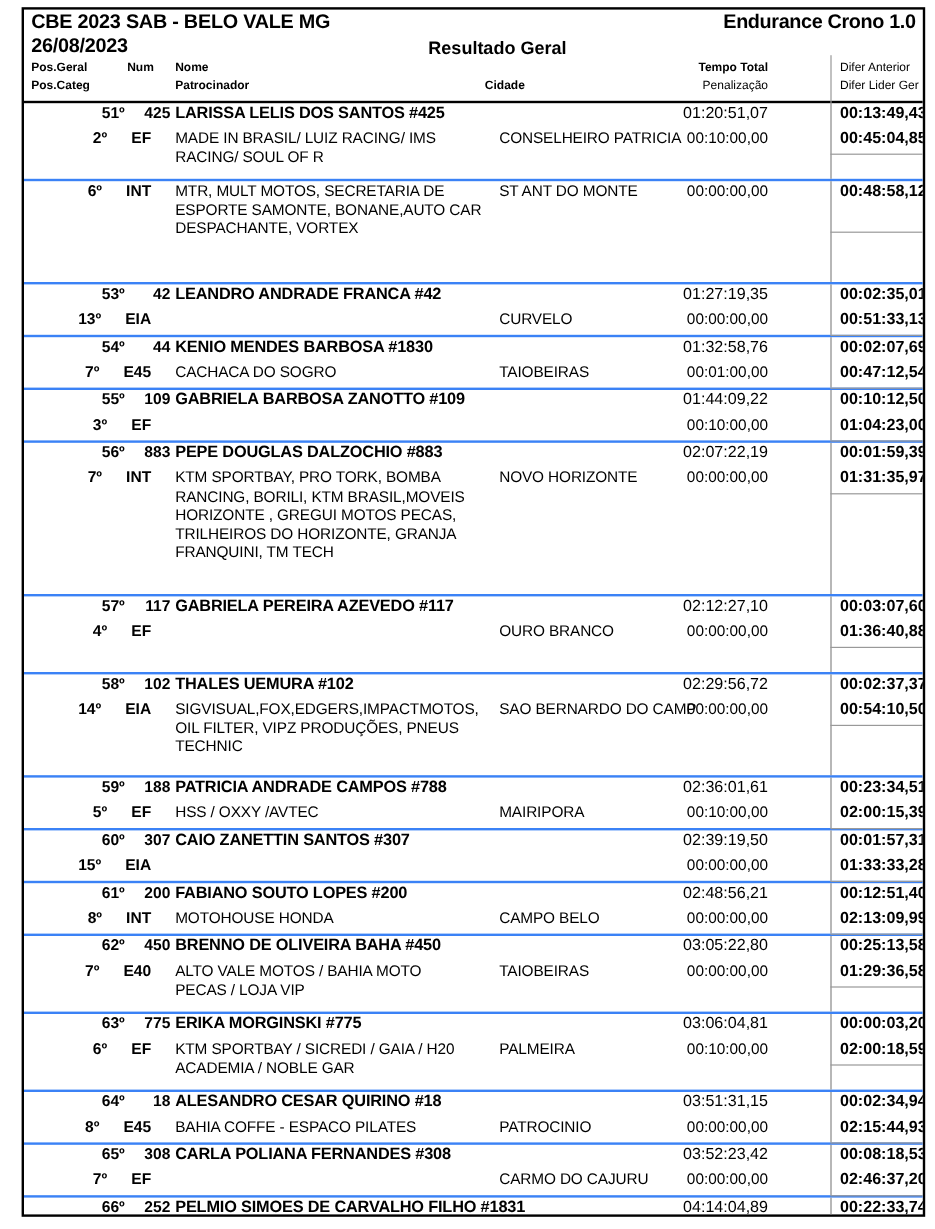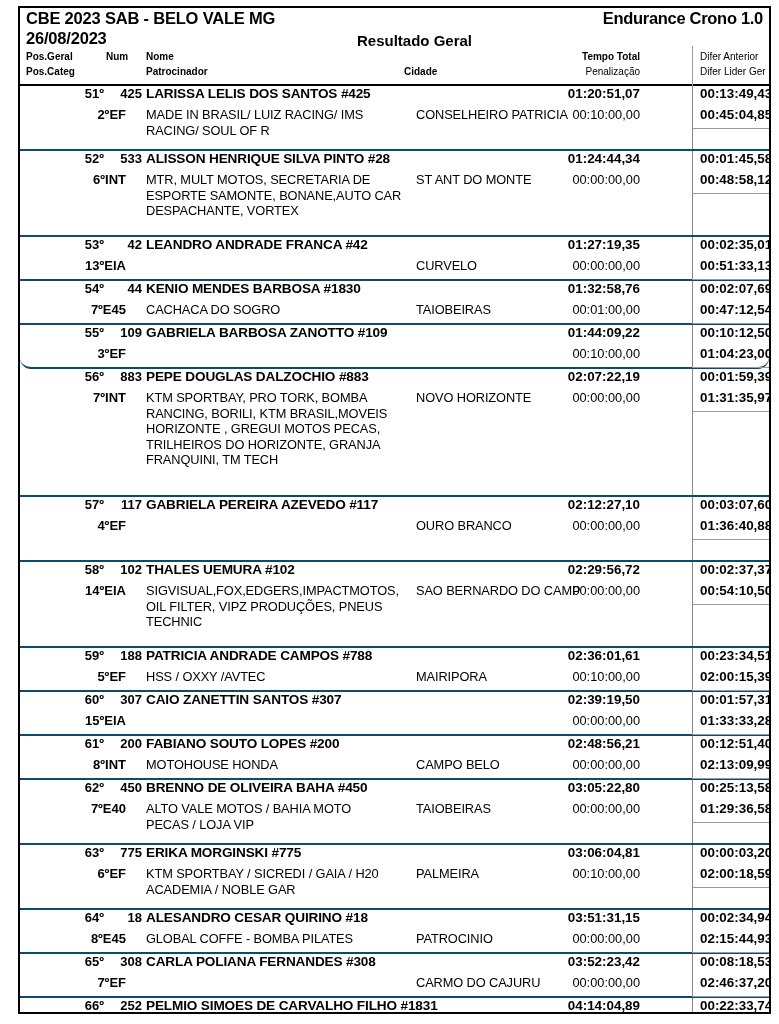--- a/index.html
+++ b/index.html
@@ -78,21 +78,21 @@
   .ch-patroc    { left: 126px; top: 58px; font-weight: bold; }
   .ch-cidade    { left: 384px; top: 58px; font-weight: bold; }
   .ch-tempo     { right: 129px; top: 43px; font-weight: bold; text-align: right; }
   .ch-penal     { right: 129px; top: 58px; font-weight: normal; text-align: right; }
   .ch-difant    { left: 680px; top: 43px; font-weight: normal; }
   .ch-diflider  { left: 680px; top: 58px; font-weight: normal; }
 
   
   .entry {
     position: relative;
-    border-bottom: 2px solid #0c4a6e;
+    border-bottom: 2px solid #3b82f6;
     min-height: 42px;
   }
   .entry:last-child { border-bottom: none; }
 
   .line1, .line2 { position: relative; height: 21px; }
 
   
   .pos-geral {
     position: absolute; left: 0; top: 0;
     width: 84px; text-align: right;
@@ -102,21 +102,21 @@
     position: absolute; left: 84px; top: 0;
     width: 38px; text-align: right;
     font-size: 13px; font-weight: bold;
   }
   .pos-categ {
     position: absolute; left: 0; top: 0;
     width: 106px; text-align: right;
     font-size: 13px; font-weight: bold;
   }
   .pos-categ .pnum { font-weight: bold; }
-  .pos-categ .pcat { font-weight: bold; margin-left: 0; }
+  .pos-categ .pcat { font-weight: bold; margin-left: 20px; }
 
   .nome {
     position: absolute; left: 126px; top: 0;
     font-size: 13.6px; font-weight: bold;
     white-space: nowrap;
     letter-spacing: -0.15px;
   }
   .patroc {
     position: absolute; left: 126px; top: 0;
     font-size: 12.8px; font-weight: normal;
@@ -128,21 +128,21 @@
   .cidade {
     position: absolute; left: 396px; top: 0;
     font-size: 12.8px; font-weight: normal;
     white-space: nowrap;
     letter-spacing: -0.1px;
   }
 
   
   .tempo {
     position: absolute; right: 129px; top: 0;
-    font-size: 13.4px; font-weight: bold;
+    font-size: 13.4px; font-weight: normal;
     white-space: nowrap; margin-left: 23px;
   }
   .penal {
     position: absolute; right: 129px; top: 0;
     font-size: 12.8px; font-weight: normal;
     text-align: right; white-space: nowrap;
   }
   .difant {
     position: absolute; left: 680px; top: 0;
     font-size: 13.4px; font-weight: bold;
@@ -220,27 +220,20 @@
             <span class="patroc">MADE IN BRASIL/ LUIZ RACING/ IMS
 RACING/ SOUL OF R</span>
             <span class="cidade">CONSELHEIRO PATRICIA</span>
             <span class="penal">00:10:00,00</span>
             <span class="diflider">00:45:04,85</span>
           </div>
         </div>
         <div class="entry" style="height: 86px;">
           <div class="vrule"></div>
           <div class="difbox-bottom" style="top:42px"></div>
-          <div class="line1">
-            <span class="pos-geral">52º</span>
-            <span class="num">533</span>
-            <span class="nome">ALISSON HENRIQUE SILVA PINTO #28</span>
-            <span class="tempo">01:24:44,34</span>
-            <span class="difant">00:01:45,58</span>
-          </div>
           <div class="line2">
             <span class="pos-categ"><span class="pnum">6º</span><span class="pcat">INT</span></span>
             <span class="patroc">MTR, MULT MOTOS, SECRETARIA DE
 ESPORTE SAMONTE, BONANE,AUTO CAR
 DESPACHANTE, VORTEX</span>
             <span class="cidade">ST ANT DO MONTE</span>
             <span class="penal">00:00:00,00</span>
             <span class="diflider">00:48:58,12</span>
           </div>
         </div>
@@ -273,21 +266,21 @@
             <span class="difant">00:02:07,69</span>
           </div>
           <div class="line2">
             <span class="pos-categ"><span class="pnum">7º</span><span class="pcat">E45</span></span>
             <span class="patroc">CACHACA DO SOGRO</span>
             <span class="cidade">TAIOBEIRAS</span>
             <span class="penal">00:01:00,00</span>
             <span class="diflider">00:47:12,54</span>
           </div>
         </div>
-        <div class="entry" style="height: 44px; border-radius: 11px;">
+        <div class="entry" style="height: 44px;">
           <div class="vrule"></div>
           <div class="difbox-bottom" style="top:42px"></div>
           <div class="line1">
             <span class="pos-geral">55º</span>
             <span class="num">109</span>
             <span class="nome">GABRIELA BARBOSA ZANOTTO #109</span>
             <span class="tempo">01:44:09,22</span>
             <span class="difant">00:10:12,50</span>
           </div>
           <div class="line2">
@@ -454,21 +447,21 @@
           <div class="difbox-bottom" style="top:42px"></div>
           <div class="line1">
             <span class="pos-geral">64º</span>
             <span class="num">18</span>
             <span class="nome">ALESANDRO CESAR QUIRINO #18</span>
             <span class="tempo">03:51:31,15</span>
             <span class="difant">00:02:34,94</span>
           </div>
           <div class="line2">
             <span class="pos-categ"><span class="pnum">8º</span><span class="pcat">E45</span></span>
-            <span class="patroc">GLOBAL COFFE - BOMBA PILATES</span>
+            <span class="patroc">BAHIA COFFE - ESPACO PILATES</span>
             <span class="cidade">PATROCINIO</span>
             <span class="penal">00:00:00,00</span>
             <span class="diflider">02:15:44,93</span>
           </div>
         </div>
         <div class="entry" style="height: 44px;">
           <div class="vrule"></div>
           <div class="difbox-bottom" style="top:42px"></div>
           <div class="line1">
             <span class="pos-geral">65º</span>

